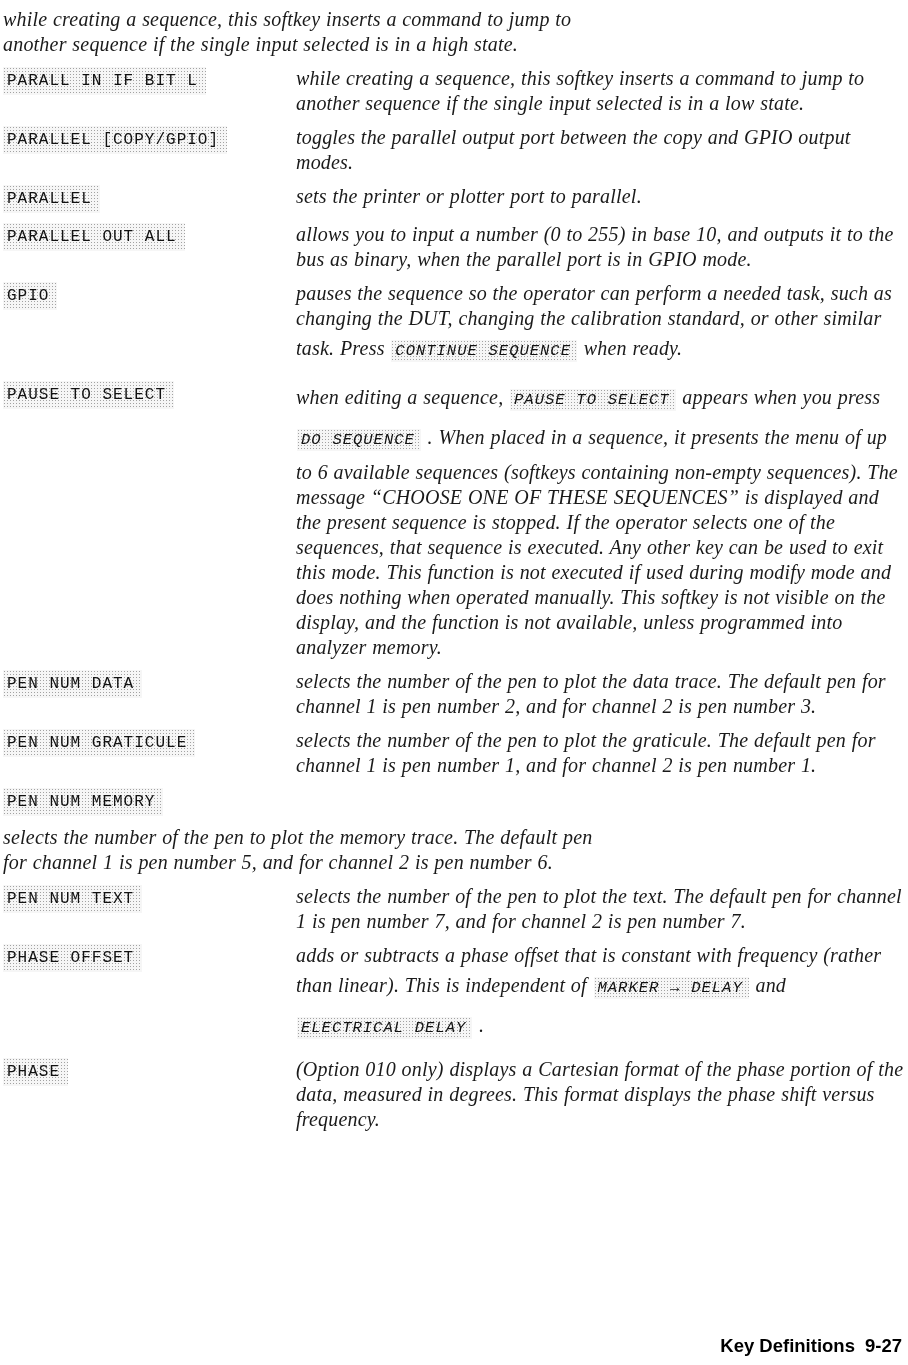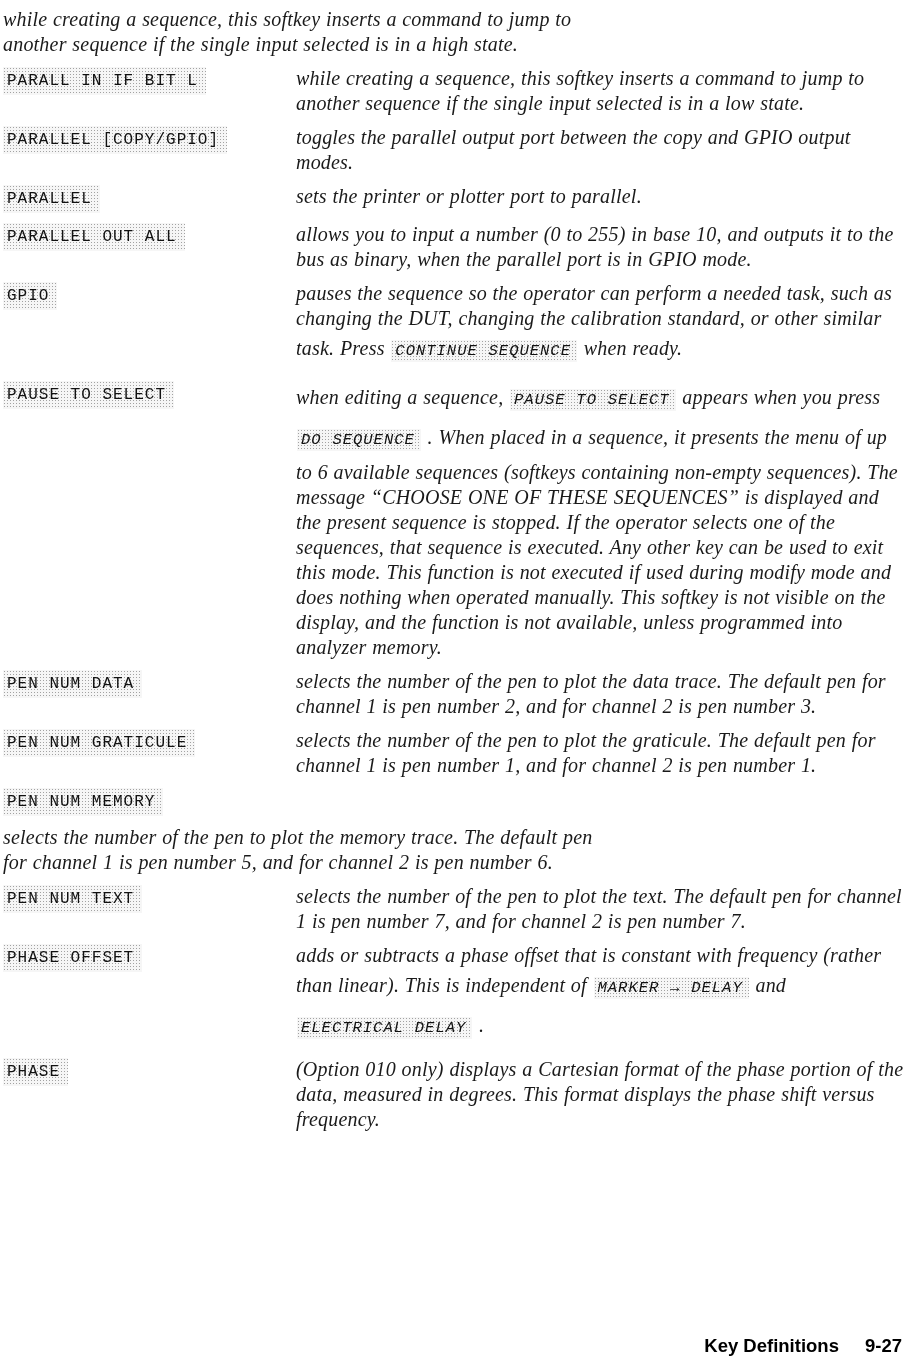--- a/index.html
+++ b/index.html
@@ -59,21 +59,21 @@
     position: absolute;
     right: 6px;
     bottom: 8px;
     font-family: "Liberation Sans", sans-serif;
     font-weight: bold;
     font-size: 18.5px;
     color: #000000;
     white-space: nowrap;
   }
   .footer .pagenum {
-    margin-left: 26px;
+    margin-left: 10px;
   }
 </style>
 </head>
 <body>
 
 <div class="entries">
     <div class="entry">
       <div class="desc">while creating a sequence, this softkey inserts a command to jump to another sequence if the single input selected is in a high state.</div>
     </div>
     <div class="entry">

